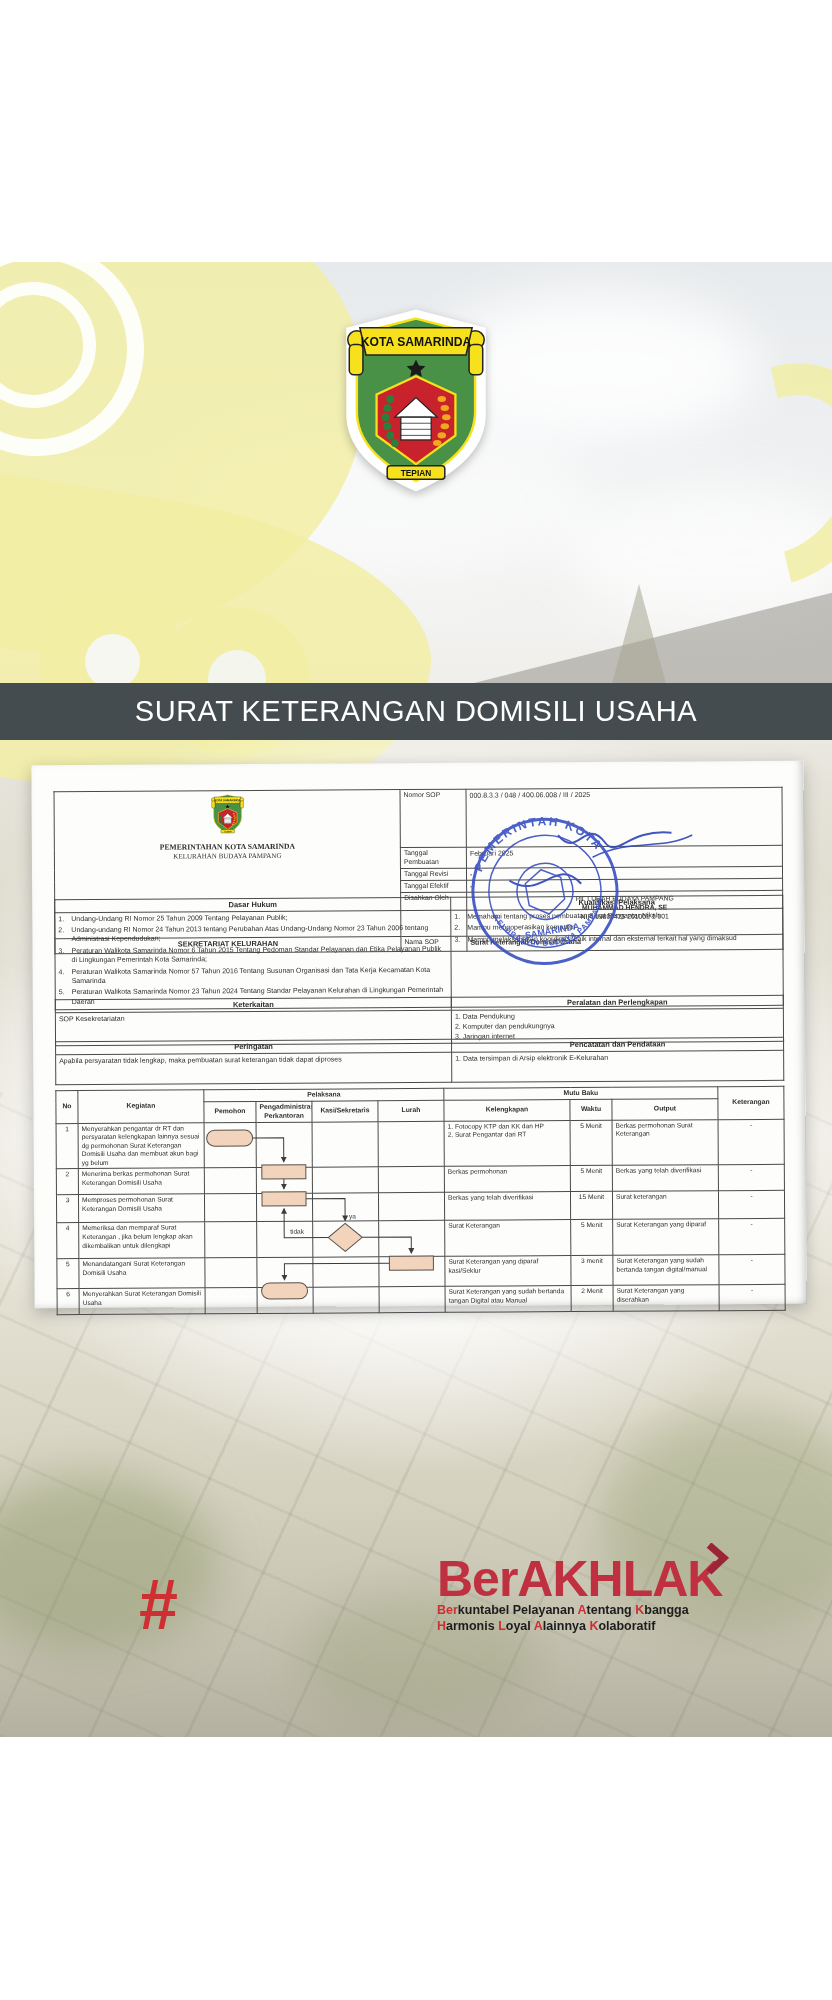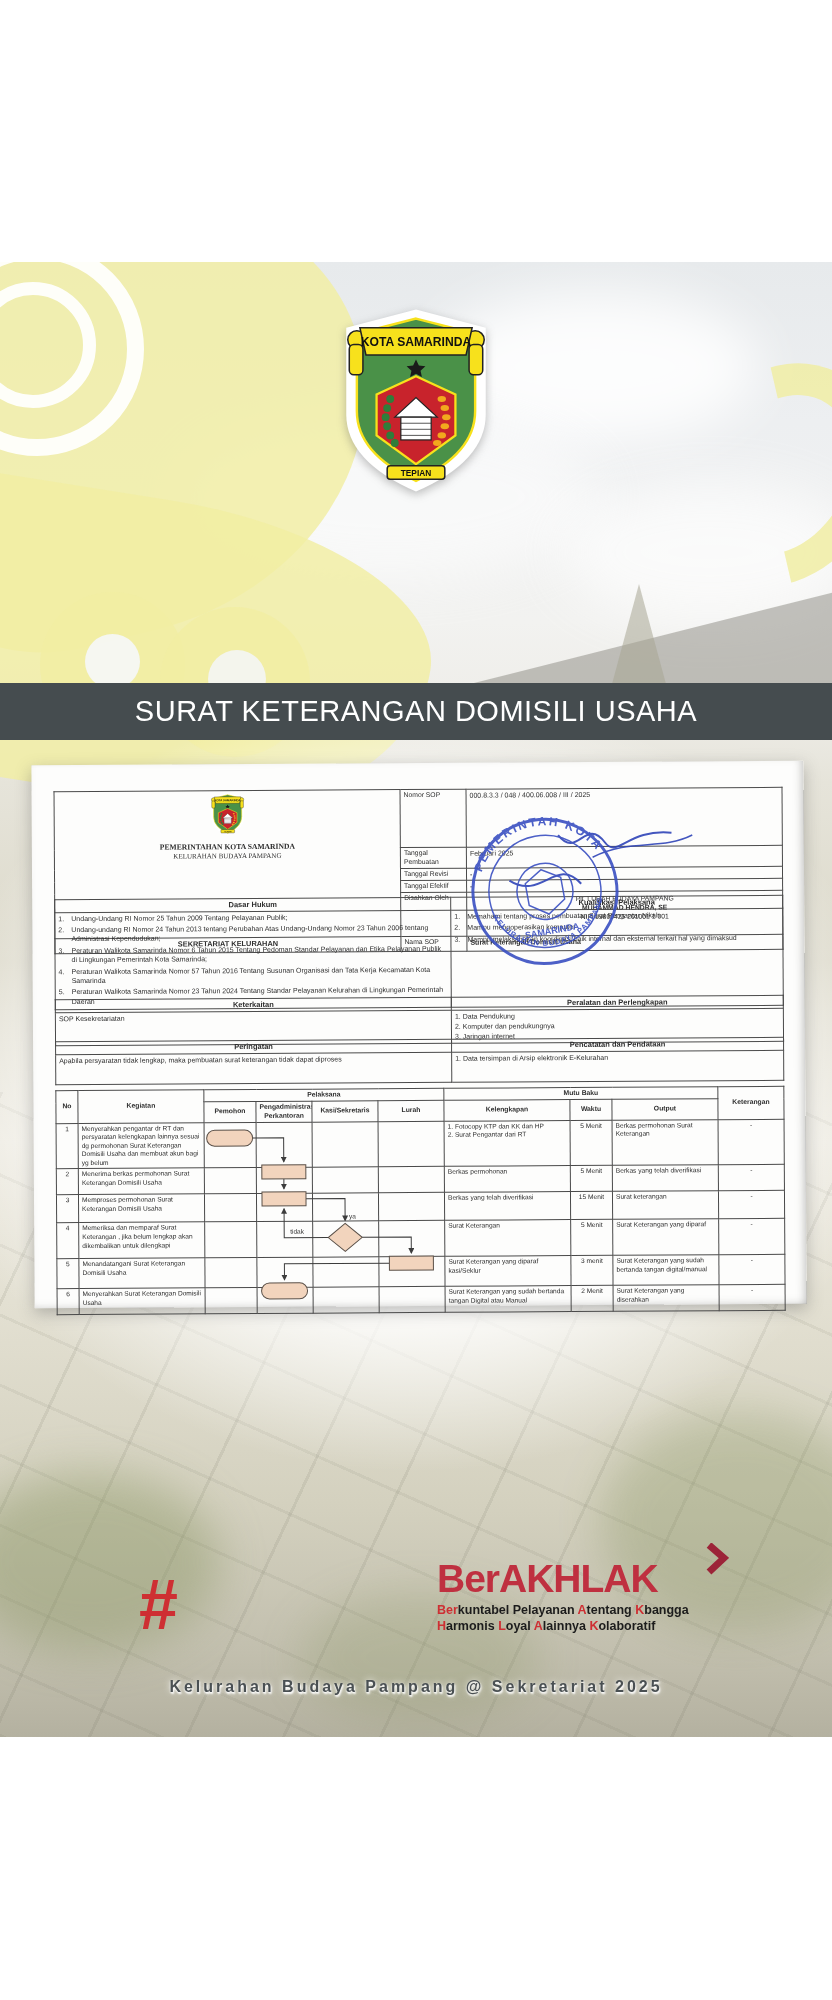--- a/index.html
+++ b/index.html
@@ -53,21 +53,21 @@
   .te td{font-size:6.6px;}
   .te .hrow td{font-weight:bold;text-align:center;vertical-align:middle;font-size:6.8px;}
   .flow-svg{position:absolute;left:22px;top:357px;overflow:visible;}
   .stamp{position:absolute;left:418px;top:38px;width:260px;height:178px;transform:rotate(-10deg);opacity:.9;}
   
   .bangga{position:absolute;left:138px;top:1300px;width:230px;height:100px;}
   .bangga .hash{position:absolute;left:0;top:8px;font-size:70px;font-weight:bold;font-style:italic;color:#ce2f33;line-height:1;}
   .bangga .lines{position:absolute;left:64px;top:0;font-weight:bold;font-size:27px;line-height:26px;letter-spacing:-.5px;}
   .bangga .l1{color:#191919;} .bangga .l2,.bangga .l3{color:#ce2f33;}
   .berakhlak{position:absolute;left:437px;top:1297px;width:320px;height:105px;}
-  .ba-word{position:relative;font-size:39px;font-weight:bold;letter-spacing:-1px;color:#bf3040;line-height:40px;}
+  .ba-word{position:relative;font-size:50px;font-weight:bold;letter-spacing:-1px;color:#bf3040;line-height:40px;}
   .ba-chev{position:absolute;left:268px;top:-16px;}
   .ba-tag{font-size:12.5px;font-weight:bold;color:#1c1c1c;line-height:16px;margin-top:3px;}
   .ba-tag .red{color:#ce2f33;}
   .footer{position:absolute;left:0;top:1416px;width:832px;text-align:center;font-weight:bold;font-size:16px;letter-spacing:3px;color:#4a5053;
     text-shadow:0 1px 2px rgba(255,255,255,.95),0 0 7px rgba(255,255,255,.9),1px 2px 2px rgba(255,255,255,.9);}
 </style>
 </head>
 <body>
 
 <div id="canvas">
@@ -453,15 +453,14 @@
           </svg>
       </div>
       <div class="ba-tag">
         <span class="red">Ber</span><span>kuntabel Pelayanan </span><span class="red">A</span><span>tentang </span><span class="red">K</span><span>bangga</span>
       </div>
       <div class="ba-tag" style="margin-top:0">
         <span class="red">H</span><span>armonis </span><span class="red">L</span><span>oyal </span><span class="red">A</span><span>lainnya </span><span class="red">K</span><span>olaboratif</span>
       </div>
     </div>
 
-    <div class="footer">Kelurahan Budaya Pampang @ Sekretariat 2025</div>
   </div>
 </div>
 
 </body></html>

